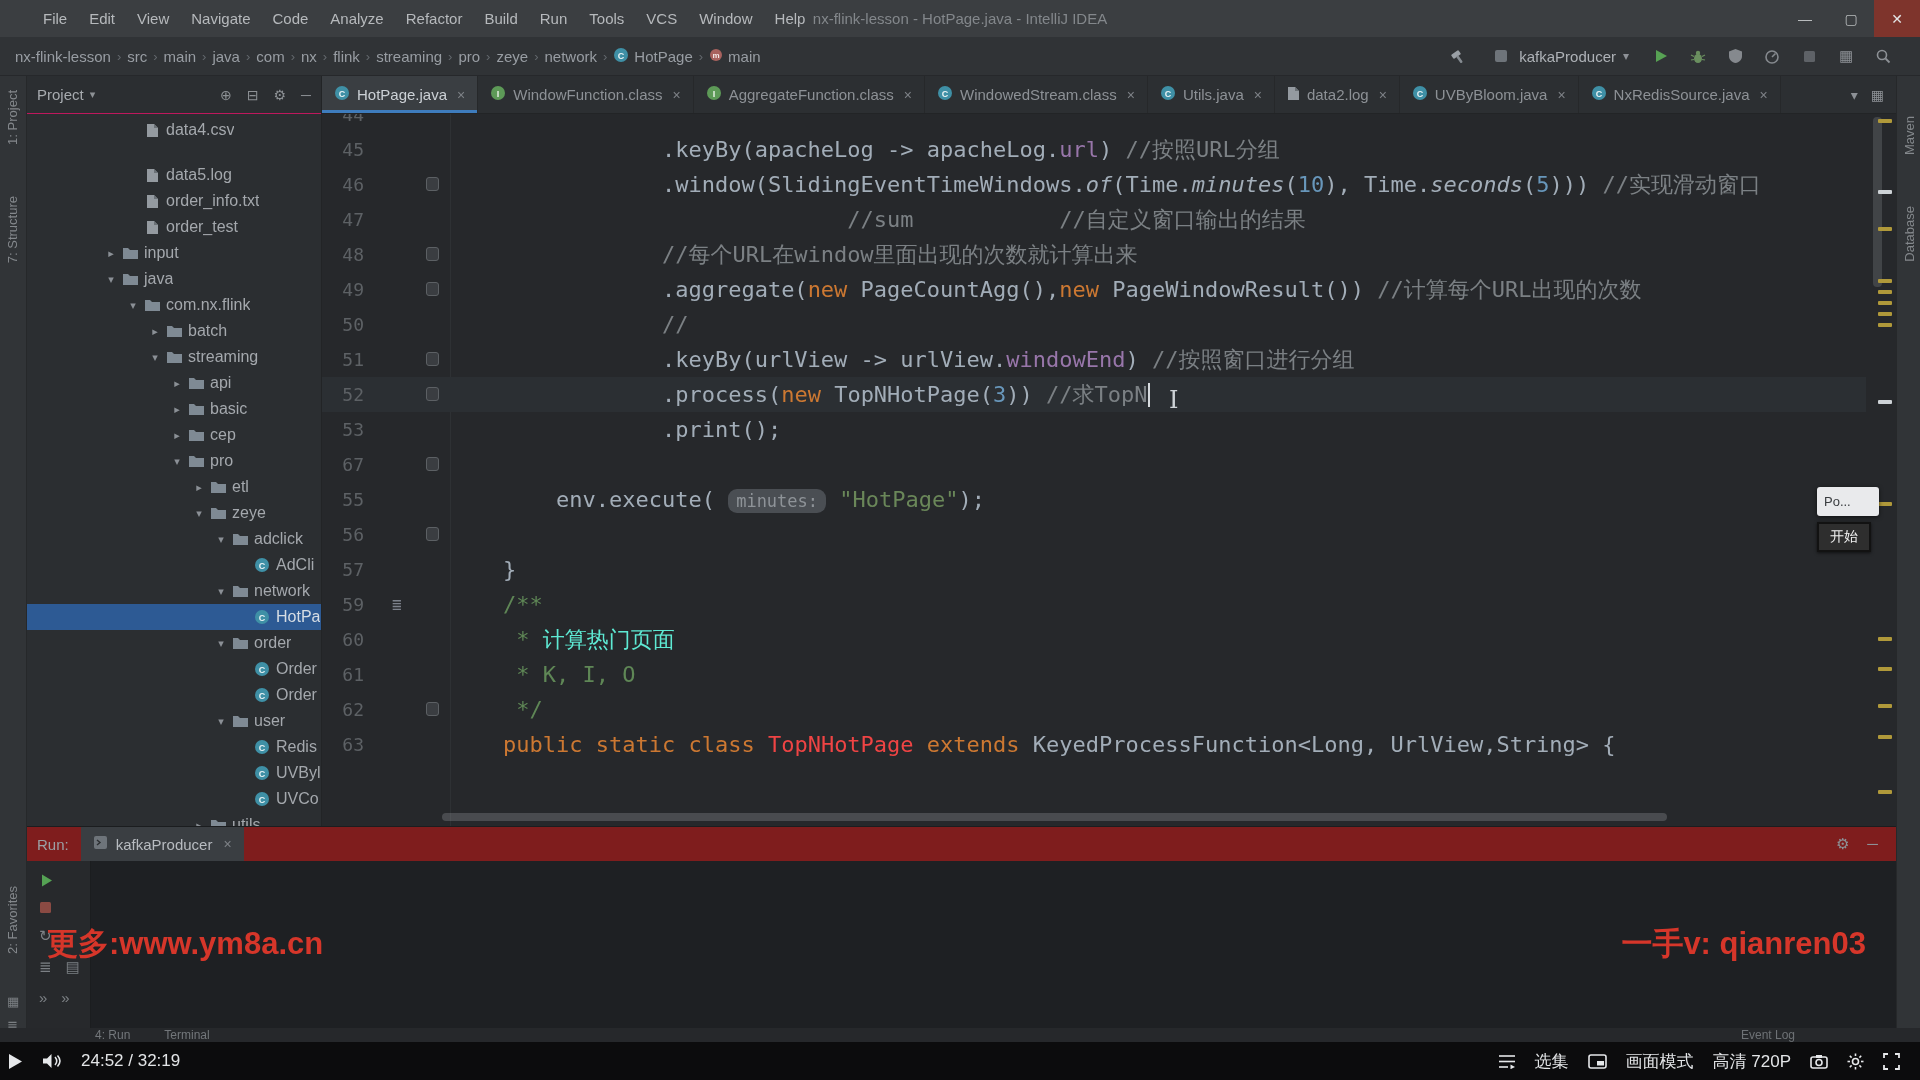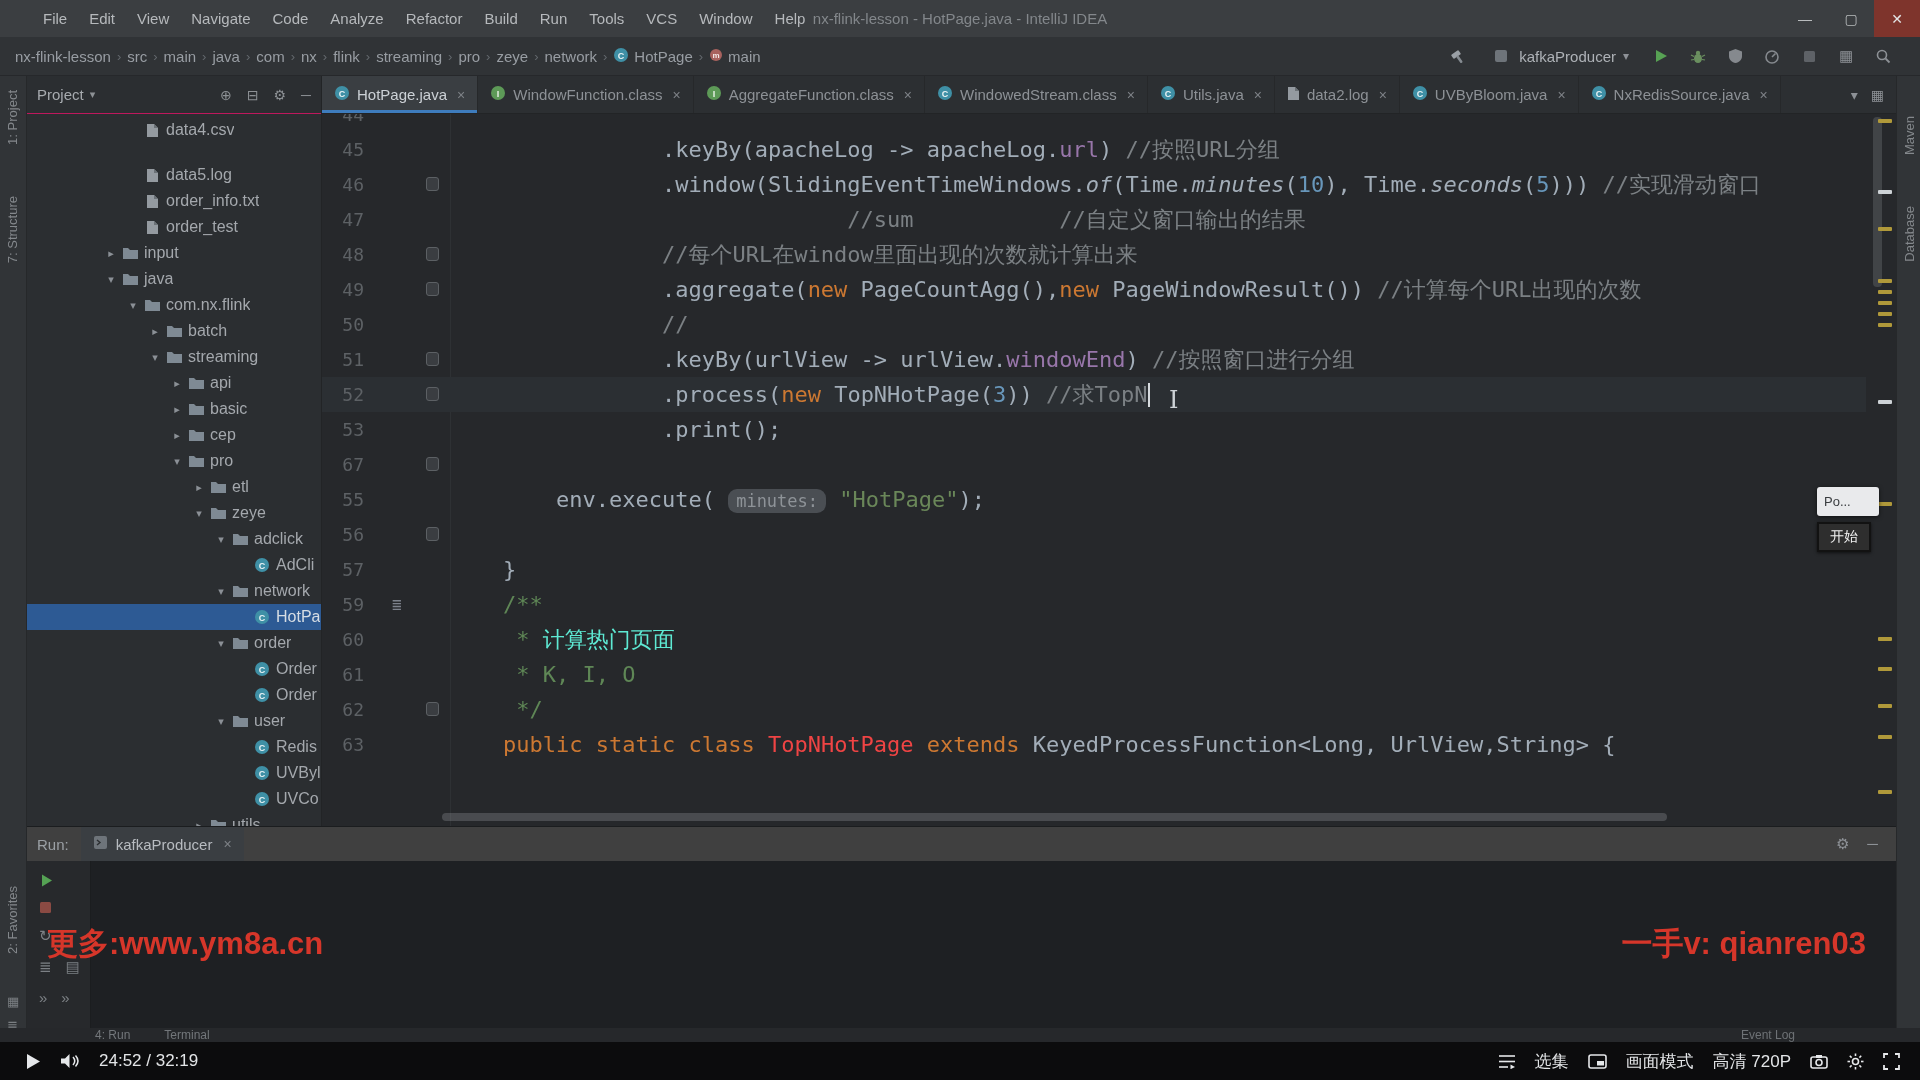--- a/index.html
+++ b/index.html
@@ -2,21 +2,21 @@
 <html><head>
 <meta charset="utf-8">
 <style>
   *{box-sizing:border-box;margin:0;padding:0;}
   html,body{width:1920px;height:1080px;}
   body{background:#000;font-family:"Liberation Sans",sans-serif;overflow:hidden;}
   .screen{position:relative;width:1920px;height:1080px;background:#101113;overflow:hidden;}
 
   
   .titlebar{position:absolute;top:0;left:0;width:1920px;height:37px;background:#3b3e41;display:flex;align-items:center;}
-  .menu{display:flex;padding-left:32px;}
+  .menu{display:flex;padding-left:8px;margin-left:24px;}
   .menu-item{padding:0 11px;font-size:15px;color:#b6b9bc;line-height:37px;white-space:nowrap;}
   .win-title{position:absolute;left:50%;transform:translateX(-50%);font-size:15px;color:#83878b;white-space:nowrap;}
   .win-controls{position:absolute;right:0;top:0;height:37px;display:flex;}
   .win-btn{width:46px;height:37px;display:flex;align-items:center;justify-content:center;color:#b9bcbe;font-size:14px;}
   .win-btn.close{background:#7e342c;color:#e3e5e7;}
 
   
   .navbar{position:absolute;top:37px;left:0;width:1920px;height:39px;background:#303336;border-bottom:1px solid #26282b;display:flex;align-items:center;padding:0 14px;}
   .crumbs{display:flex;align-items:center;font-size:15px;color:#989da3;white-space:nowrap;}
   .crumb{display:flex;align-items:center;gap:5px;padding:0 1px;}
@@ -80,39 +80,39 @@
   .caret{display:inline-block;width:2px;height:24px;background:#d6dade;vertical-align:-5px;}
   .mouse-ibeam{position:absolute;left:847px;top:272px;color:#cdd2d6;font-size:24px;font-family:"DejaVu Serif",serif;pointer-events:none;}
   .hscroll{position:absolute;left:120px;bottom:5px;width:1225px;height:8px;background:rgba(164,168,173,.28);border-radius:4px;}
   .vscroll{position:absolute;right:14px;top:3px;width:9px;height:170px;background:rgba(164,168,173,.22);border-radius:4px;}
   .stripe-mark{position:absolute;right:4px;width:14px;height:4px;border-radius:1px;}
   .stripe-mark.y{background:#b0993a;}
   .stripe-mark.w{background:#cdd2d6;}
 
   
   .run{height:202px;flex:none;display:flex;flex-direction:column;border-top:1px solid #1b1d1f;}
-  .run-header{height:34px;flex:none;background:#404040;display:flex;align-items:center;padding:0 10px;gap:12px;}
+  .run-header{height:34px;flex:none;background:#7f1d1d;display:flex;align-items:center;padding:0 10px;gap:12px;}
   .run-label{color:#9ba0a5;font-size:15px;}
   .run-tab{display:flex;align-items:center;gap:8px;background:#3a3e42;height:34px;padding:0 12px;color:#b8bcc1;font-size:15px;}
   .run-header-right{margin-left:auto;display:flex;gap:18px;color:#8d9196;font-size:15px;padding-right:8px;}
   .run-body{flex:1;display:flex;background:#1e2023;position:relative;overflow:hidden;}
   .run-toolbar{width:64px;flex:none;background:#27292c;border-right:1px solid #1b1d1f;display:flex;flex-direction:column;align-items:flex-start;padding:12px 0 4px 12px;gap:13px;}
   .rt-icon{display:inline-flex;color:#7c8085;font-size:15px;}
   .rt-row{display:flex;gap:14px;color:#7c8085;font-size:15px;}
   .wm{position:absolute;font-size:31px;font-weight:bold;color:#d6362a;z-index:5;white-space:nowrap;}
   .wm.left{left:20px;top:62px;}
   .wm.right{right:30px;top:62px;}
 
   
   .bottom-strip{position:absolute;top:1028px;left:0;width:1920px;height:14px;background:#26282b;display:flex;align-items:center;font-size:12px;color:#73777b;gap:34px;padding-left:95px;overflow:hidden;}
   .bs-right{position:absolute;right:125px;color:#6e7276;}
 
   
   .player{position:absolute;top:1042px;left:0;width:1920px;height:38px;background:#0c0c0d;display:flex;align-items:center;color:#e7e9eb;}
-  .pb-left{display:flex;align-items:center;gap:19px;padding-left:26px;}
+  .pb-left{display:flex;align-items:center;gap:19px;padding-left:8px;}
   .pb-right{margin-left:auto;display:flex;align-items:center;gap:19px;padding-right:20px;font-size:17px;}
   .pb-time{font-size:17px;color:#e3e5e7;}
   .pb-label{color:#e3e5e7;white-space:nowrap;}
   .pb-btn{display:inline-flex;align-items:center;justify-content:center;}
 
   
   .rec-popup{position:absolute;left:1817px;top:487px;width:62px;z-index:20;}
   .rec-top{background:#e9eaec;color:#3a3d40;font-size:13px;padding:7px 7px;border-radius:3px;box-shadow:0 1px 4px rgba(0,0,0,.6);}
   .rec-btn{margin-top:6px;width:54px;height:30px;background:#2e2e2e;border:2px solid #121212;color:#f2f2f2;font-size:14px;display:flex;align-items:center;justify-content:center;box-shadow:0 1px 3px rgba(0,0,0,.6);}
 </style>

